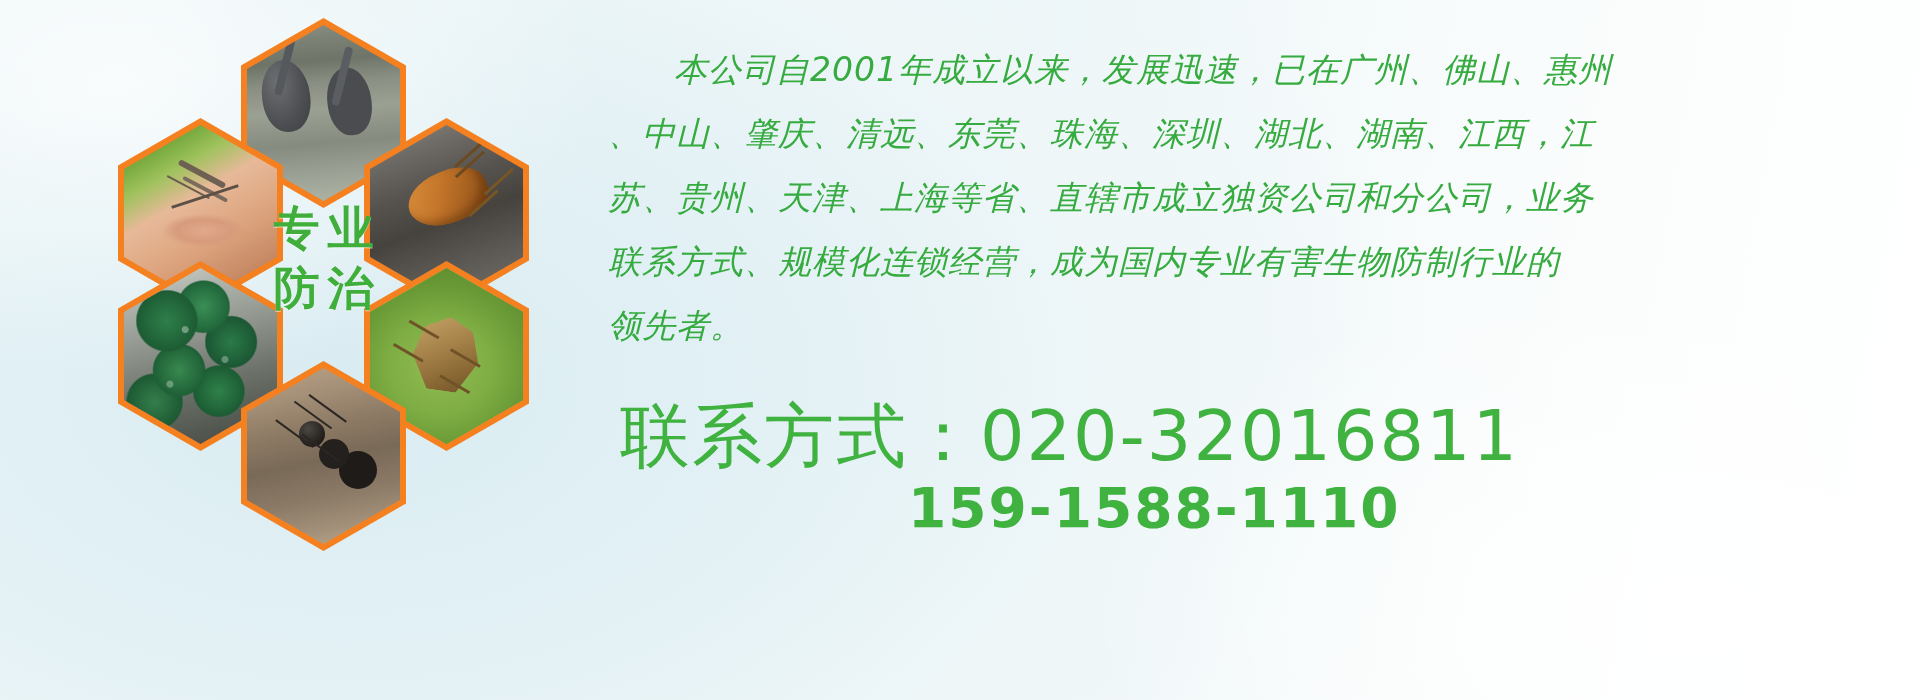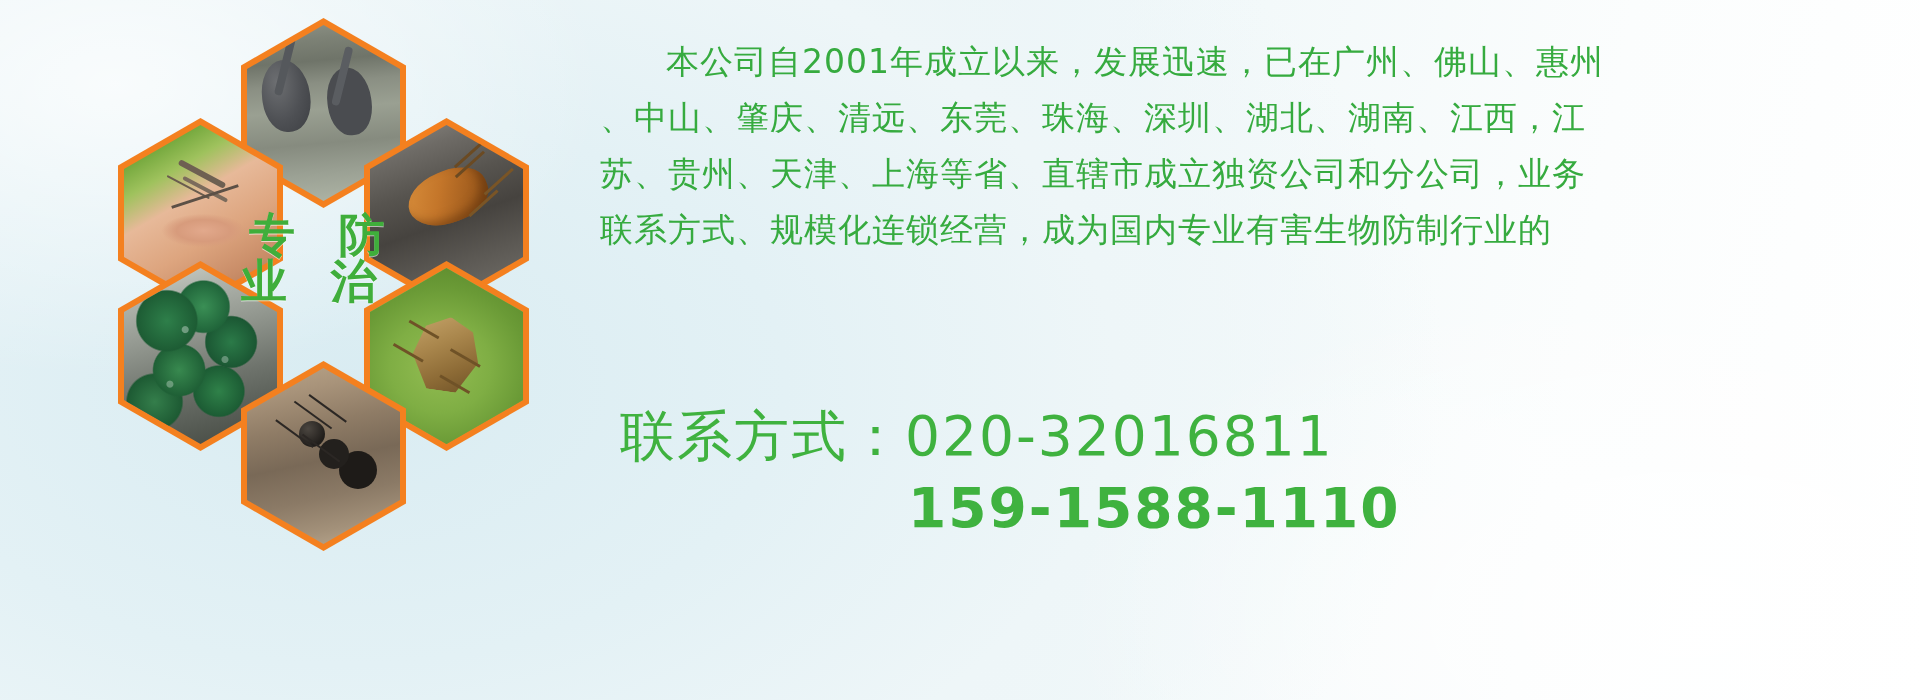--- a/index.html
+++ b/index.html
@@ -176,21 +176,21 @@
     content:""; position:absolute; left:24%; top:34%;
     width:34px; height:3px; background:#6f5227; transform:rotate(30deg);
     box-shadow: 50px 4px 0 #6f5227, -2px 28px 0 #6f5227, 54px 32px 0 #6f5227;
   }
 
   
   .hex-center-label{
     position:absolute;
     left:163px; top:150px;
     width:165px; height:200px;
-    display:flex; flex-direction:row;
+    display:flex; flex-direction:column;
     align-items:center; justify-content:center;
     gap:14px;
     z-index:4;
   }
   .hex-center-label span{
     font-family:"DejaVu Sans","Liberation Sans",sans-serif;
     font-size:46px;
     font-weight:700;
     letter-spacing:8px;
     color:#3fae3b;
@@ -208,31 +208,31 @@
   }
   .para{
     color:#36ab3f;
     font-size:33px;
     line-height:56px;
     letter-spacing:1px;
     font-weight:500;
     text-align:justify;
     width:1285px;
   }
-  .para p { margin:0; }
+  .para p { margin:8px;font-style:italic; }
   .para p.indent { text-indent:66px; }
 
   .contact{
     position:absolute;
     left:620px; top:400px;
     z-index:2;
     color:#3fb23f;
   }
   .contact-line1{
-    font-size:55px;
+    font-size:70px;
     font-weight:500;
     letter-spacing:2px;
     line-height:72px;
     white-space:nowrap;
   }
   .contact-line2{
     font-size:55px;
     font-weight:700;
     letter-spacing:2px;
     line-height:72px;
@@ -288,20 +288,21 @@
       <span>防治</span>
     </div>
   </div>
 
   <div class="copy">
     <div class="para">
       <p class="indent">本公司自2001年成立以来，发展迅速，已在广州、佛山、惠州</p>
       <p>、中山、肇庆、清远、东莞、珠海、深圳、湖北、湖南、江西，江</p>
       <p>苏、贵州、天津、上海等省、直辖市成立独资公司和分公司，业务</p>
       <p>联系方式、规模化连锁经营，成为国内专业有害生物防制行业的</p>
+      <p>领先者。</p>
     </div>
   </div>
 
   <div class="contact">
     <div class="contact-line1">联系方式：020-32016811</div>
     <div class="contact-line2">159-1588-1110</div>
   </div>
 
 </div>
 

